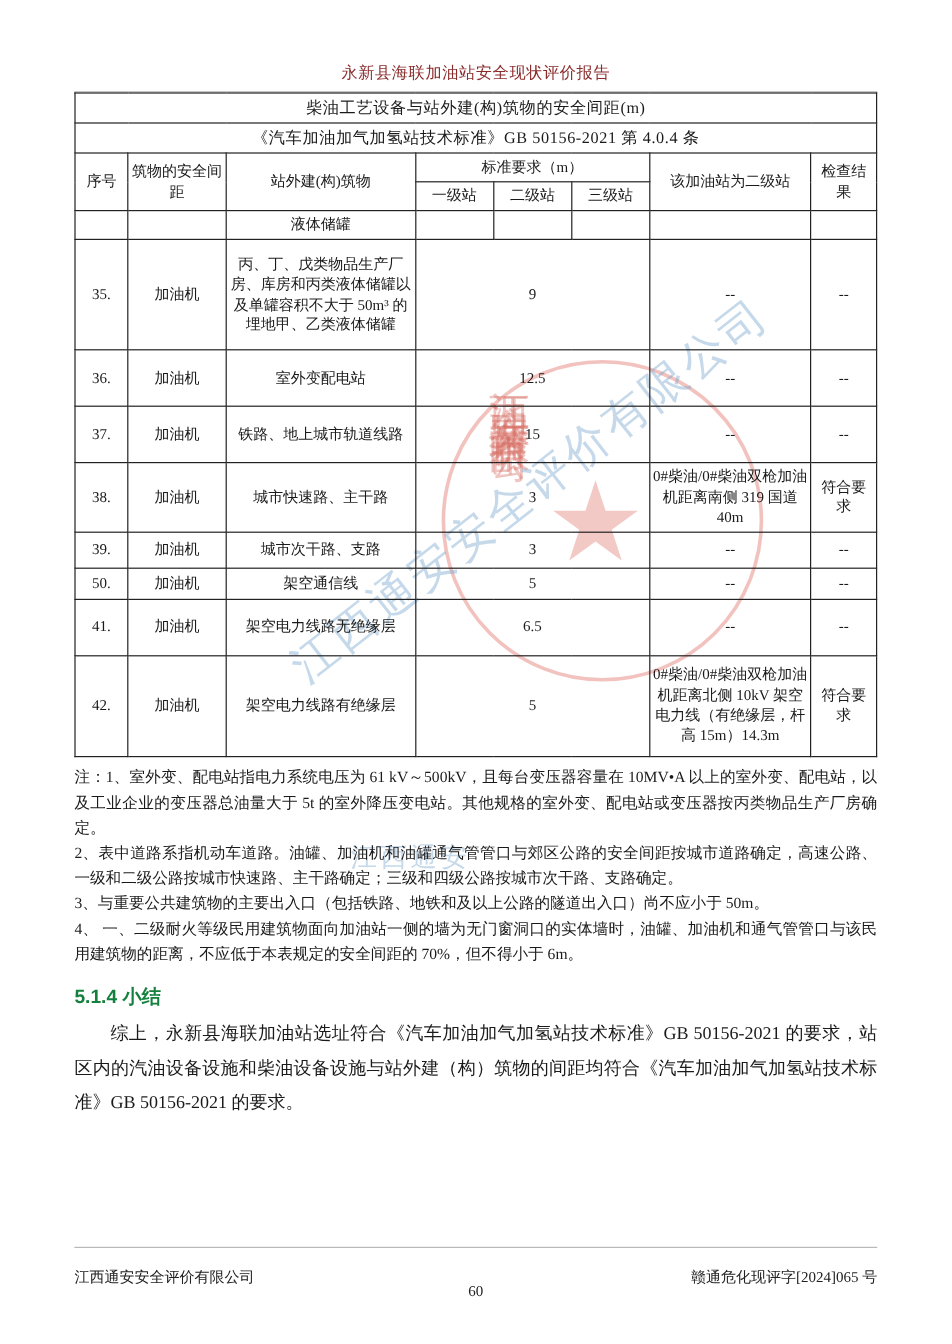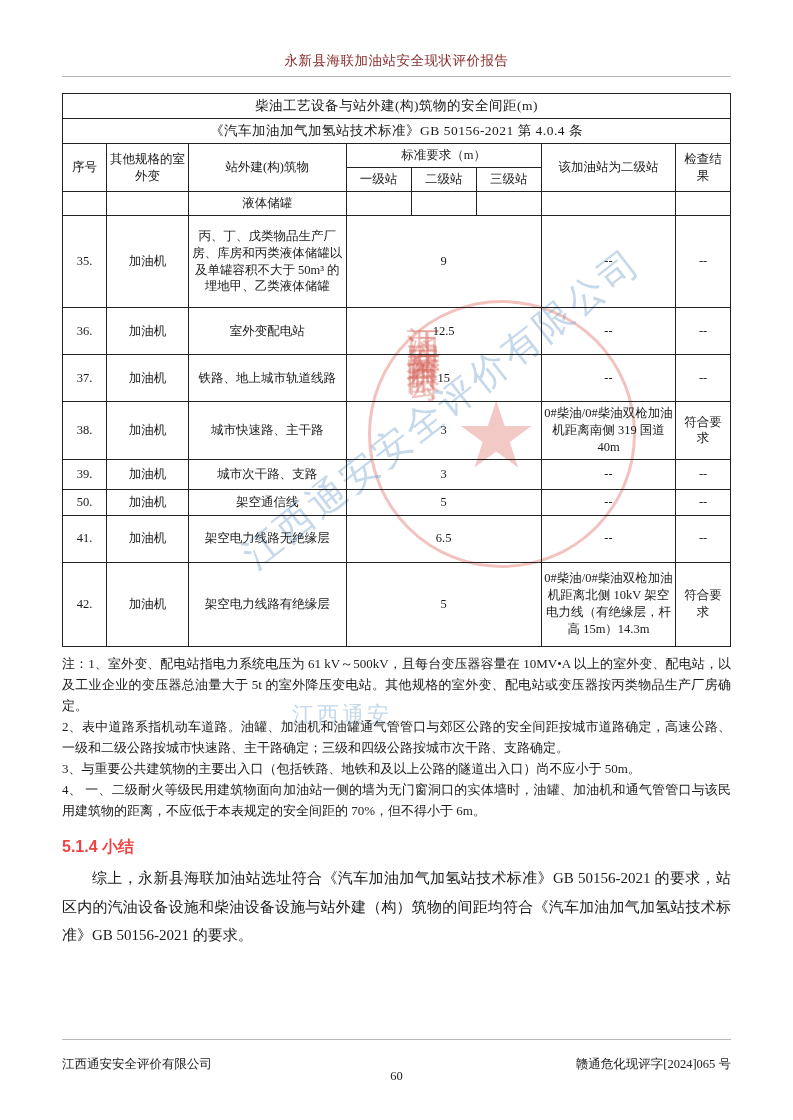--- a/index.html
+++ b/index.html
@@ -91,21 +91,20 @@
     left: 292px;
     top: 700px;
     font-size: 22px;
     color: rgba(120, 165, 205, 0.42);
     letter-spacing: 3px;
     white-space: nowrap;
   }
 
   
   .tbl-wrap {
-    margin-top: 16px;
     position: relative;
     z-index: 8;
   }
   table.main {
     border-collapse: collapse;
     width: 100%;
     font-size: 12.5px;
     table-layout: fixed;
   }
   table.main td, table.main th {
@@ -158,21 +157,21 @@
     text-align: justify;
     position: relative;
     z-index: 8;
   }
 
   h3.section {
     margin: 16px 0 2px;
     font-size: 16px;
     font-weight: bold;
     font-family: "Liberation Sans", sans-serif;
-    color: #ef4444;
+    color: #15803d;
     position: relative;
     z-index: 8;
   }
 
   
   .footer {
     position: absolute;
     left: 62px;
     right: 62px;
     bottom: 36px;
@@ -223,21 +222,21 @@
       </colgroup>
       <tbody>
         <tr>
           <td class="title-cell" colspan="8">柴油工艺设备与站外建(构)筑物的安全间距(m)</td>
         </tr>
         <tr>
           <td class="title-cell2" colspan="8">《汽车加油加气加氢站技术标准》GB 50156-2021 第 4.0.4 条</td>
         </tr>
         <tr>
           <td class="hd" rowspan="2">序号</td>
-          <td class="hd" rowspan="2">其他规格的室外变</td>
+          <td class="hd" rowspan="2">筑物的安全间距</td>
           <td class="hd" rowspan="2">站外建(构)筑物</td>
           <td class="hd" colspan="3">标准要求（m）</td>
           <td class="hd" rowspan="2">该加油站为二级站</td>
           <td class="hd" rowspan="2">检查结果</td>
         </tr>
         <tr>
           <td class="hd">一级站</td>
           <td class="hd">二级站</td>
           <td class="hd">三级站</td>
         </tr>

